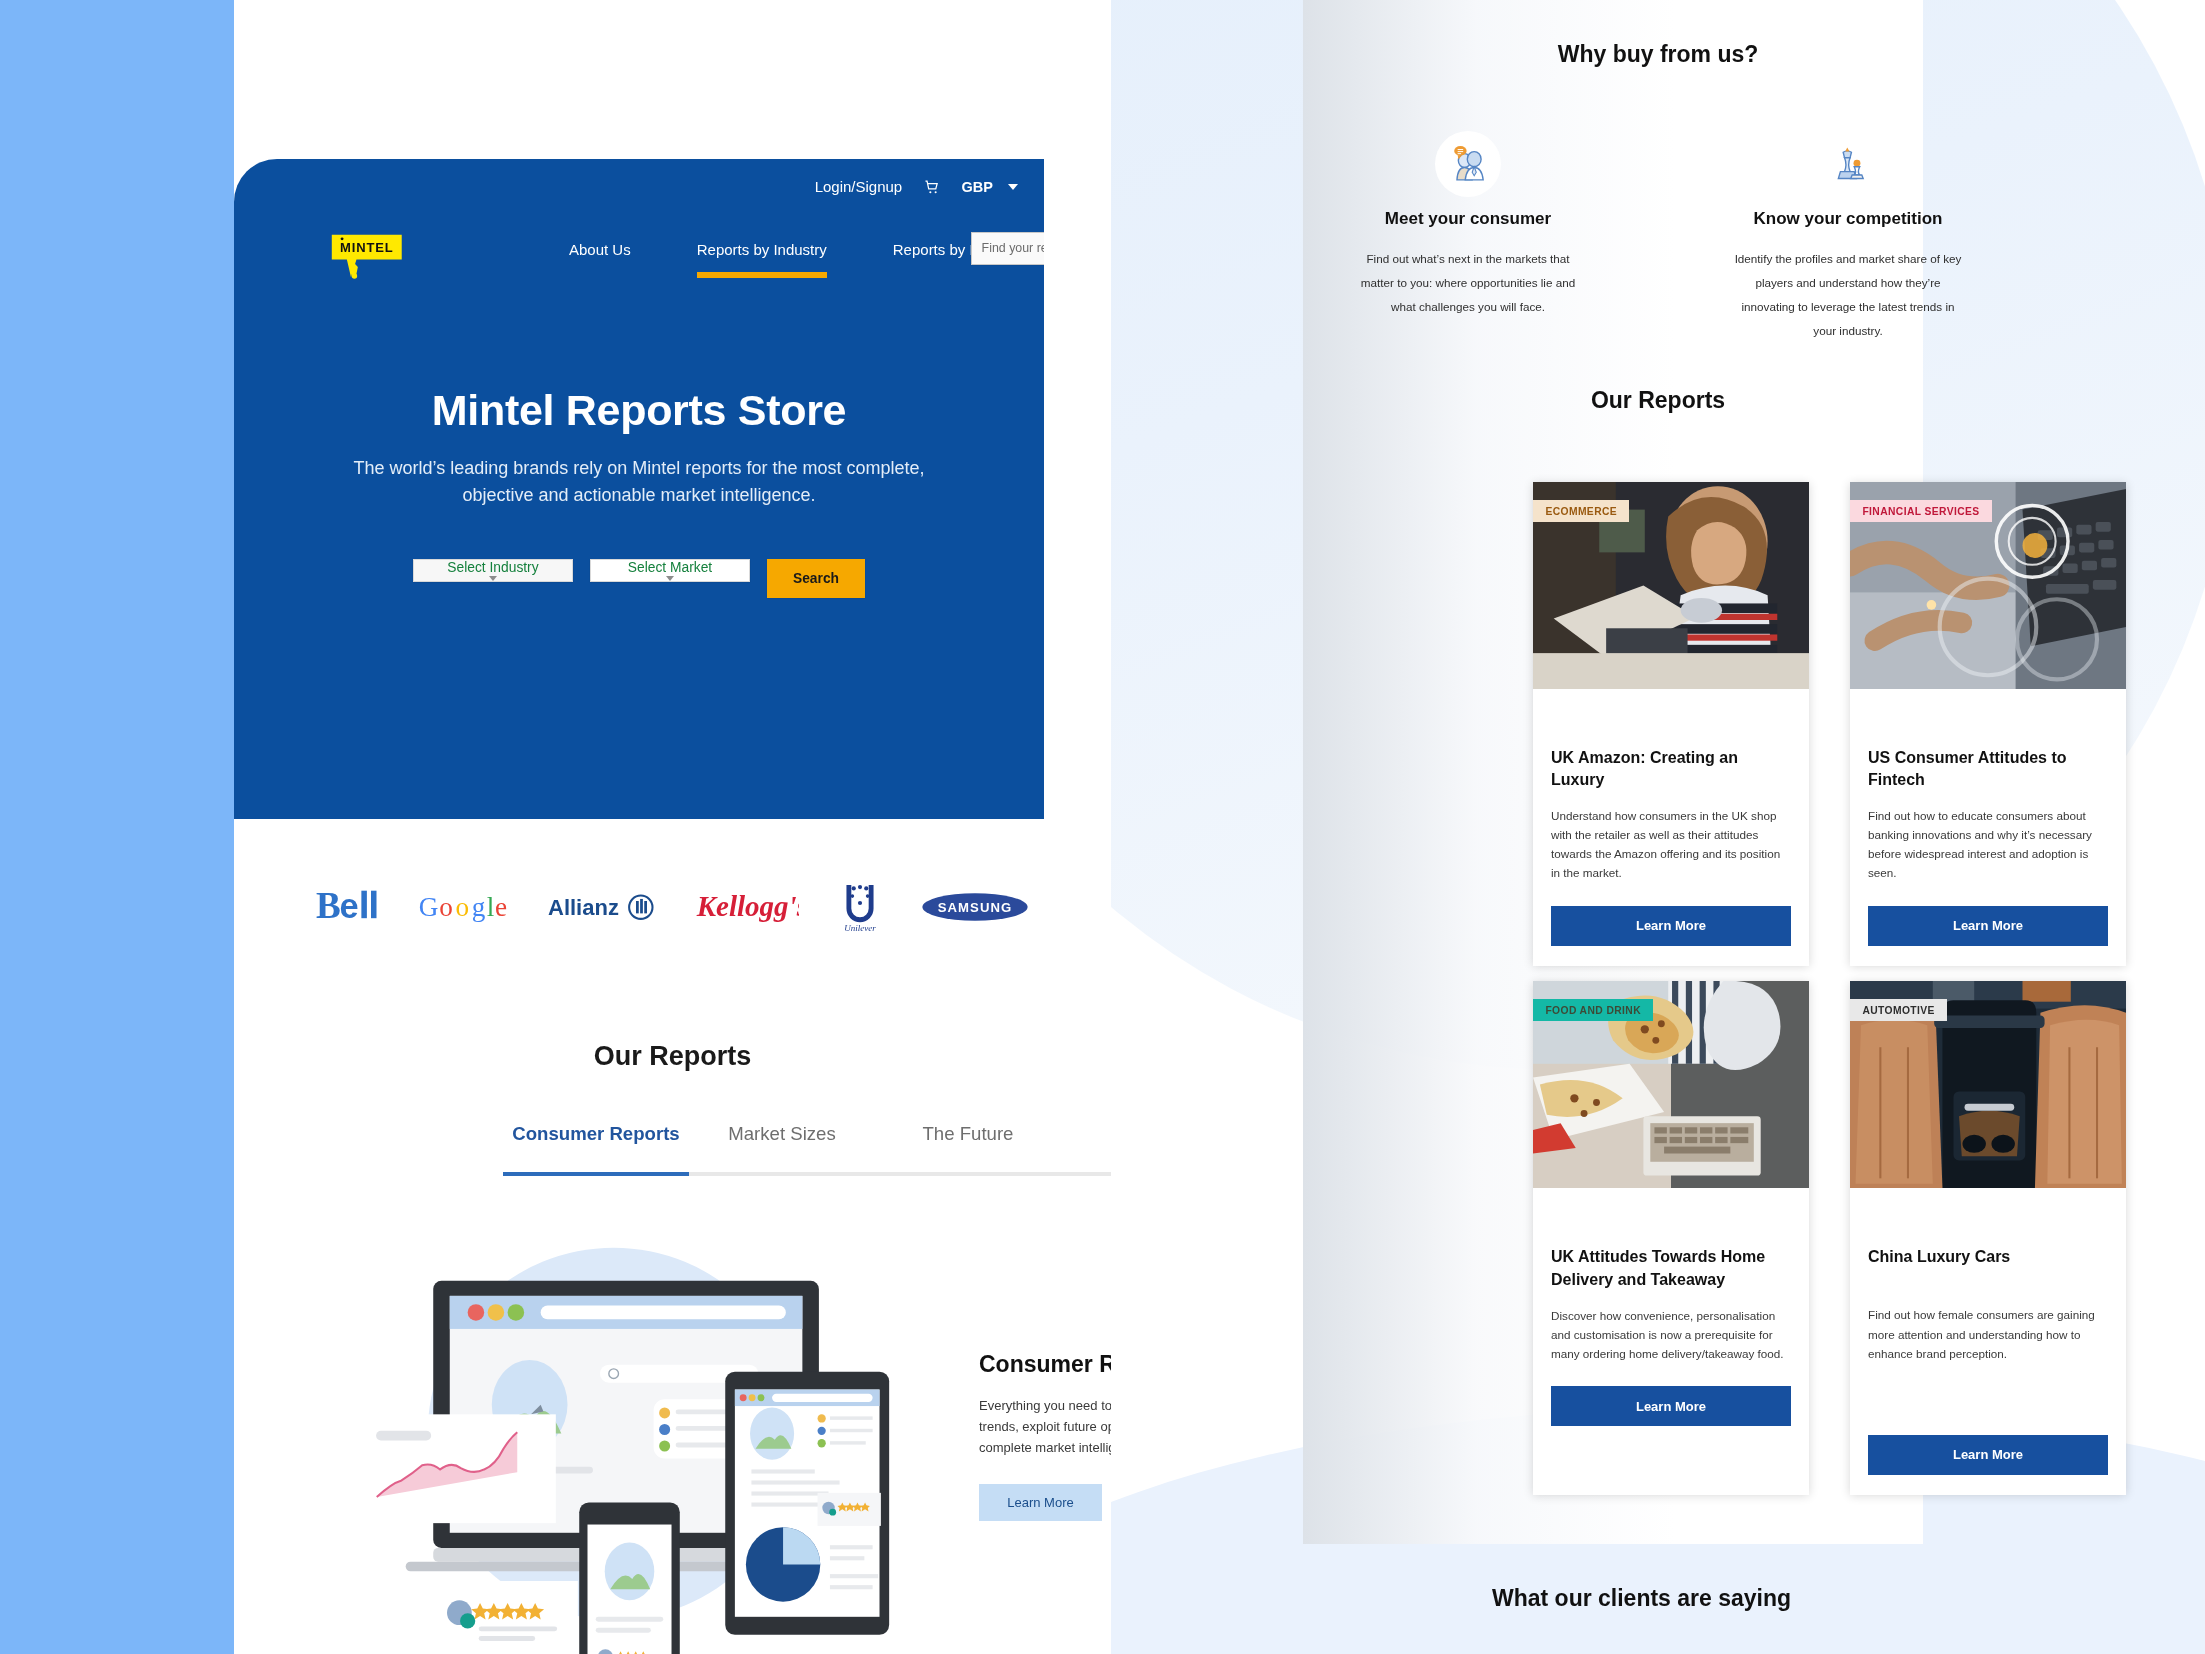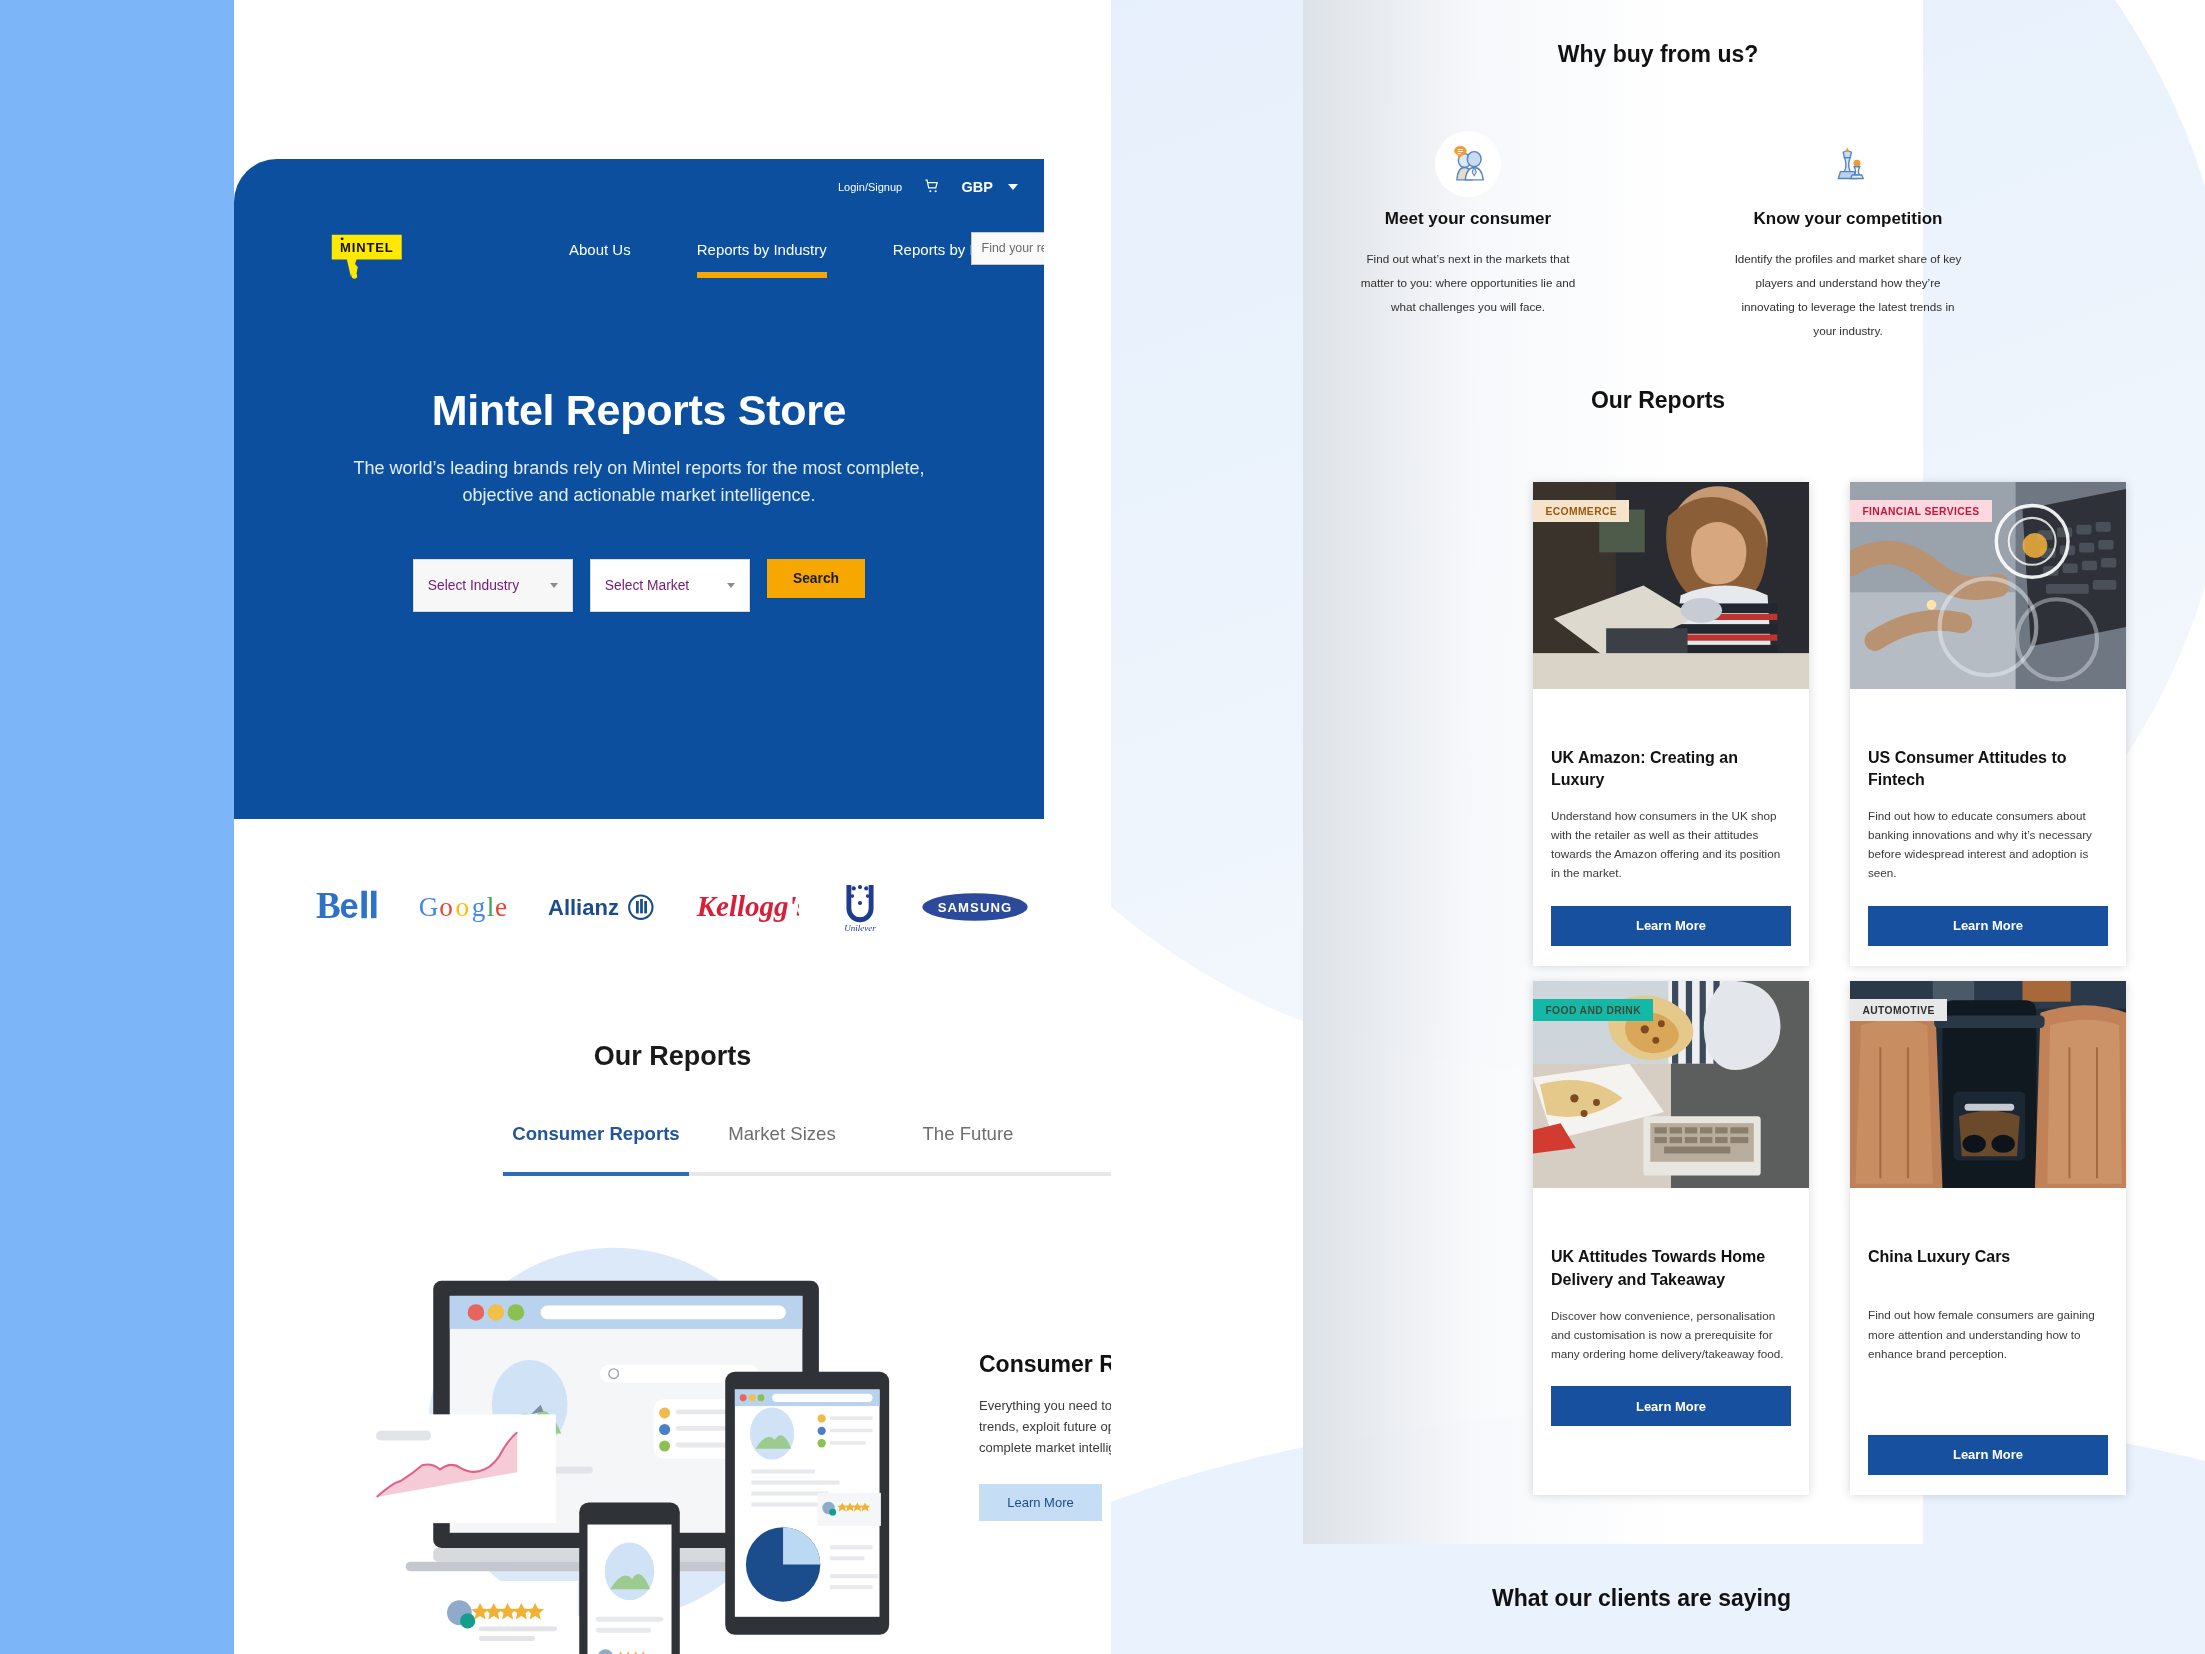--- a/index.html
+++ b/index.html
@@ -37,21 +37,21 @@
 
   
   .topbar {
     position: absolute; left: 0; top: 0; width: 810px; height: 83px;
   }
   .toplinks {
     position: absolute; right: 26px; top: 19.3px;
     display: flex; align-items: center; gap: 20.7px;
     color: #ffffff; font-size: 14.5px;
   }
-  .toplinks .tl { color: #ffffff; font-size: 11px; white-space: nowrap; }
+  .toplinks .tl { color: #ffffff; font-size: 15px; white-space: nowrap; }
   .cart-ico { display: block; width: 18px; height: 16.5px; }
   .gbp-wrap { display:flex; align-items:center; gap: 15px; font-weight: 700; }
   .caret { width: 0; height: 0; border-left: 5.5px solid transparent; border-right: 5.5px solid transparent; border-top: 6.2px solid #fff; }
 
   .navrow {
     position: absolute; left: 0; top: 59px; width: 810px; height: 83px;
     display: flex; align-items: flex-start;
   }
   .logo {
     position: absolute; left: 96px; top: 13.8px; width: 79px; height: 48px;
@@ -85,24 +85,25 @@
   .hero-sub {
     position: absolute; left: 50%; transform: translateX(-50%); top: 296px;
     width: 579px; margin-left: -215px;
     text-align: center; color: #E3EDF8; font-size: 18px; line-height: 1.48;
   }
   .hero-controls {
     position: absolute; left: 0; right: 430px; top: 400px;
     display: flex; justify-content: center; gap: 17px;
   }
   .sel {
-    width: 160px; height: 53px; background: #F7F7F7; border: 0.7px solid #D9D9D9;
+    width: 160px; height: 23px; background: #F7F7F7; border: 0.7px solid #D9D9D9;
     display: flex; align-items: center; justify-content: space-between;
-    padding: 0 13.8px; font-size: 13.8px; color: #701a75;
+    padding: 0 13.8px; font-size: 13.8px; color: #15803d;
     box-shadow: 0 0.7px 1.4px rgba(0,0,0,.18);
+    flex-direction: column;
   }
   .sel.white { background: #ffffff; }
   .sel .c { width: 0; height: 0; border-left: 4.8px solid transparent; border-right: 4.8px solid transparent; border-top: 5.5px solid #8C8C8C; }
   .btn-search {
     width: 98px; height: 39px; background: #F6A800; color: #1A1A1A;
     font-size: 13.8px; font-weight: 700; border: none;
     display: flex; align-items: center; justify-content: center;
     box-shadow: 0 0.7px 1.4px rgba(0,0,0,.18); cursor: pointer;
   }
 

